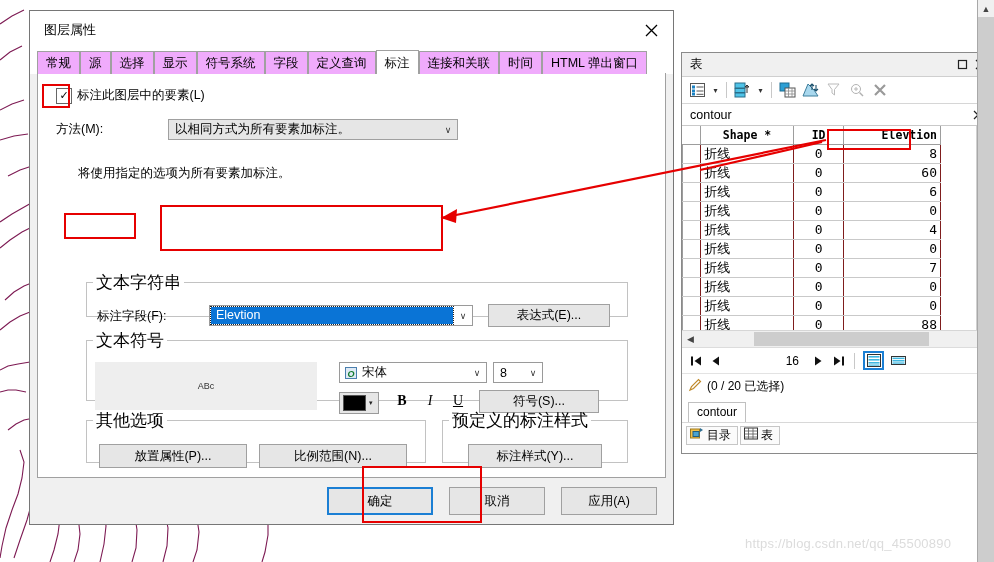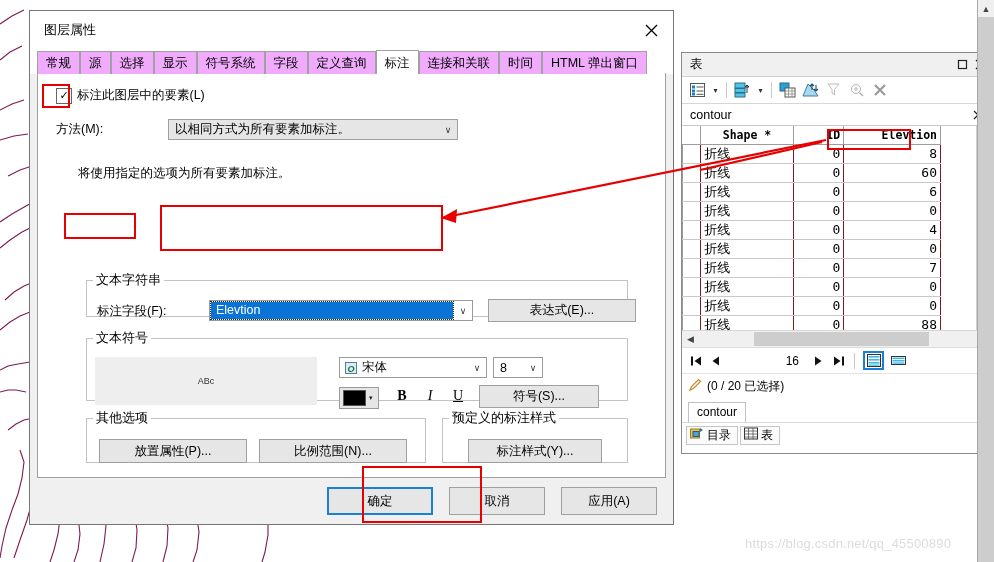--- a/index.html
+++ b/index.html
@@ -52,21 +52,21 @@
     height:18px; font-weight:bold; font-size:11.5px; padding:0 3px; box-sizing:border-box;
     font-family:"DejaVu Sans Mono","Liberation Mono",monospace;
   }
   table.grid td {
     border-right:1px solid #7f1d1d; border-bottom:1px solid #c9c9c9;
     height:15px; padding:0 3px; box-sizing:border-box; font-size:13px;
     background:#fff; color:#000;
   }
   .col-sel { width:18px; }
   .col-shape { width:92px; }
-  .col-id { width:50px; text-align:right; }
+  .col-id { width:50px; text-align:center; }
   .col-elev { width:96px; text-align:right; }
   th.col-sel, td.col-sel { border-left:1px solid #9d9d9d; background:#fff; }
   td.col-shape { font-family:"Liberation Sans","DejaVu Sans",sans-serif; font-size:11.5px; }
 
   
   #grid-vscroll { width:16px; background:#f0f0f0; border-left:1px solid #d0d0d0;
                   display:flex; flex-direction:column; align-items:center; }
   .sb-arrow { width:16px; height:16px; display:flex; align-items:center; justify-content:center;
               font-size:9px; color:#444; background:#f0f0f0; }
   .sb-thumb { width:12px; background:#cdcdcd; }
@@ -138,21 +138,21 @@
   .method-row { position:absolute; left:18px; top:46px; right:18px; display:flex; align-items:center; }
   .method-label { width:112px; font-size:12.5px; }
   .combo { height:21px; background:#e6e6e6; border:1px solid #a0a0a0; display:flex;
            align-items:center; box-sizing:border-box; font-size:12.5px; }
   .combo .cv { flex:1; padding-left:6px; overflow:hidden; white-space:nowrap; }
   .combo .carr { width:18px; text-align:center; font-size:9px; color:#333; }
 
   .desc { position:absolute; left:40px; top:92px; font-size:12.5px; }
 
   fieldset.grp { position:absolute; border:1px solid #c2c2c2; margin:0; padding:0; background:transparent; }
-  fieldset.grp > legend { font-size:13px; padding:0 3px; margin-left:6px; }
+  fieldset.grp > legend { font-size:17px; padding:0 3px; margin-left:6px; }
 
   .gb-textstring { left:48px; top:198px; width:540px; height:44px; }
   .gb-textsymbol { left:48px; top:256px; width:540px; height:70px; }
   .gb-other      { left:48px; top:336px; width:338px; height:52px; }
   .gb-predef     { left:404px; top:336px; width:184px; height:52px; }
 
   .btn { background:#e6e6e6; border:1px solid #a0a0a0; font-size:12.5px;
          display:flex; align-items:center; justify-content:center; box-sizing:border-box; }
 
   .abc-box { position:absolute; left:8px; top:10px; width:222px; height:48px; background:#eeeeee;
@@ -512,21 +512,21 @@
       <div class="desc">将使用指定的选项为所有要素加标注。</div>
 
       <fieldset class="grp gb-textstring">
         <legend>文本字符串</legend>
         <span style="position:absolute; left:10px; top:14px; font-size:12.5px;">标注字段(F):</span>
         <span class="combo" style="position:absolute; left:122px; top:11px; width:264px; background:#fff; border:1px solid #9a9a9a;">
           <span style="flex:1; height:17px; margin:1px 1px 1px 1px; background:#0a74d6; color:#fff;
                        line-height:17px; padding-left:5px; font-size:12.5px; outline:1px dotted #222;">Elevtion</span>
           <span class="carr">∨</span>
         </span>
-        <span class="btn" style="position:absolute; left:401px; top:10px; width:148px; height:23px;">表达式(E)...</span>
+        <span class="btn" style="position:absolute; left:401px; top:10px; width:122px; height:23px;">表达式(E)...</span>
       </fieldset>
 
       <fieldset class="grp gb-textsymbol">
         <legend>文本符号</legend>
         <span class="abc-box">ABc</span>
 
         <span class="combo" style="position:absolute; left:252px; top:10px; width:148px; background:#fff; border:1px solid #9a9a9a;">
           <span style="width:16px; display:flex; align-items:center; justify-content:center; margin-left:3px;">
             <svg width="12" height="12" viewBox="0 0 12 12">
               <rect x="0.5" y="0.5" width="11" height="11" fill="#dfeaf5" stroke="#4a7fae"></rect>

